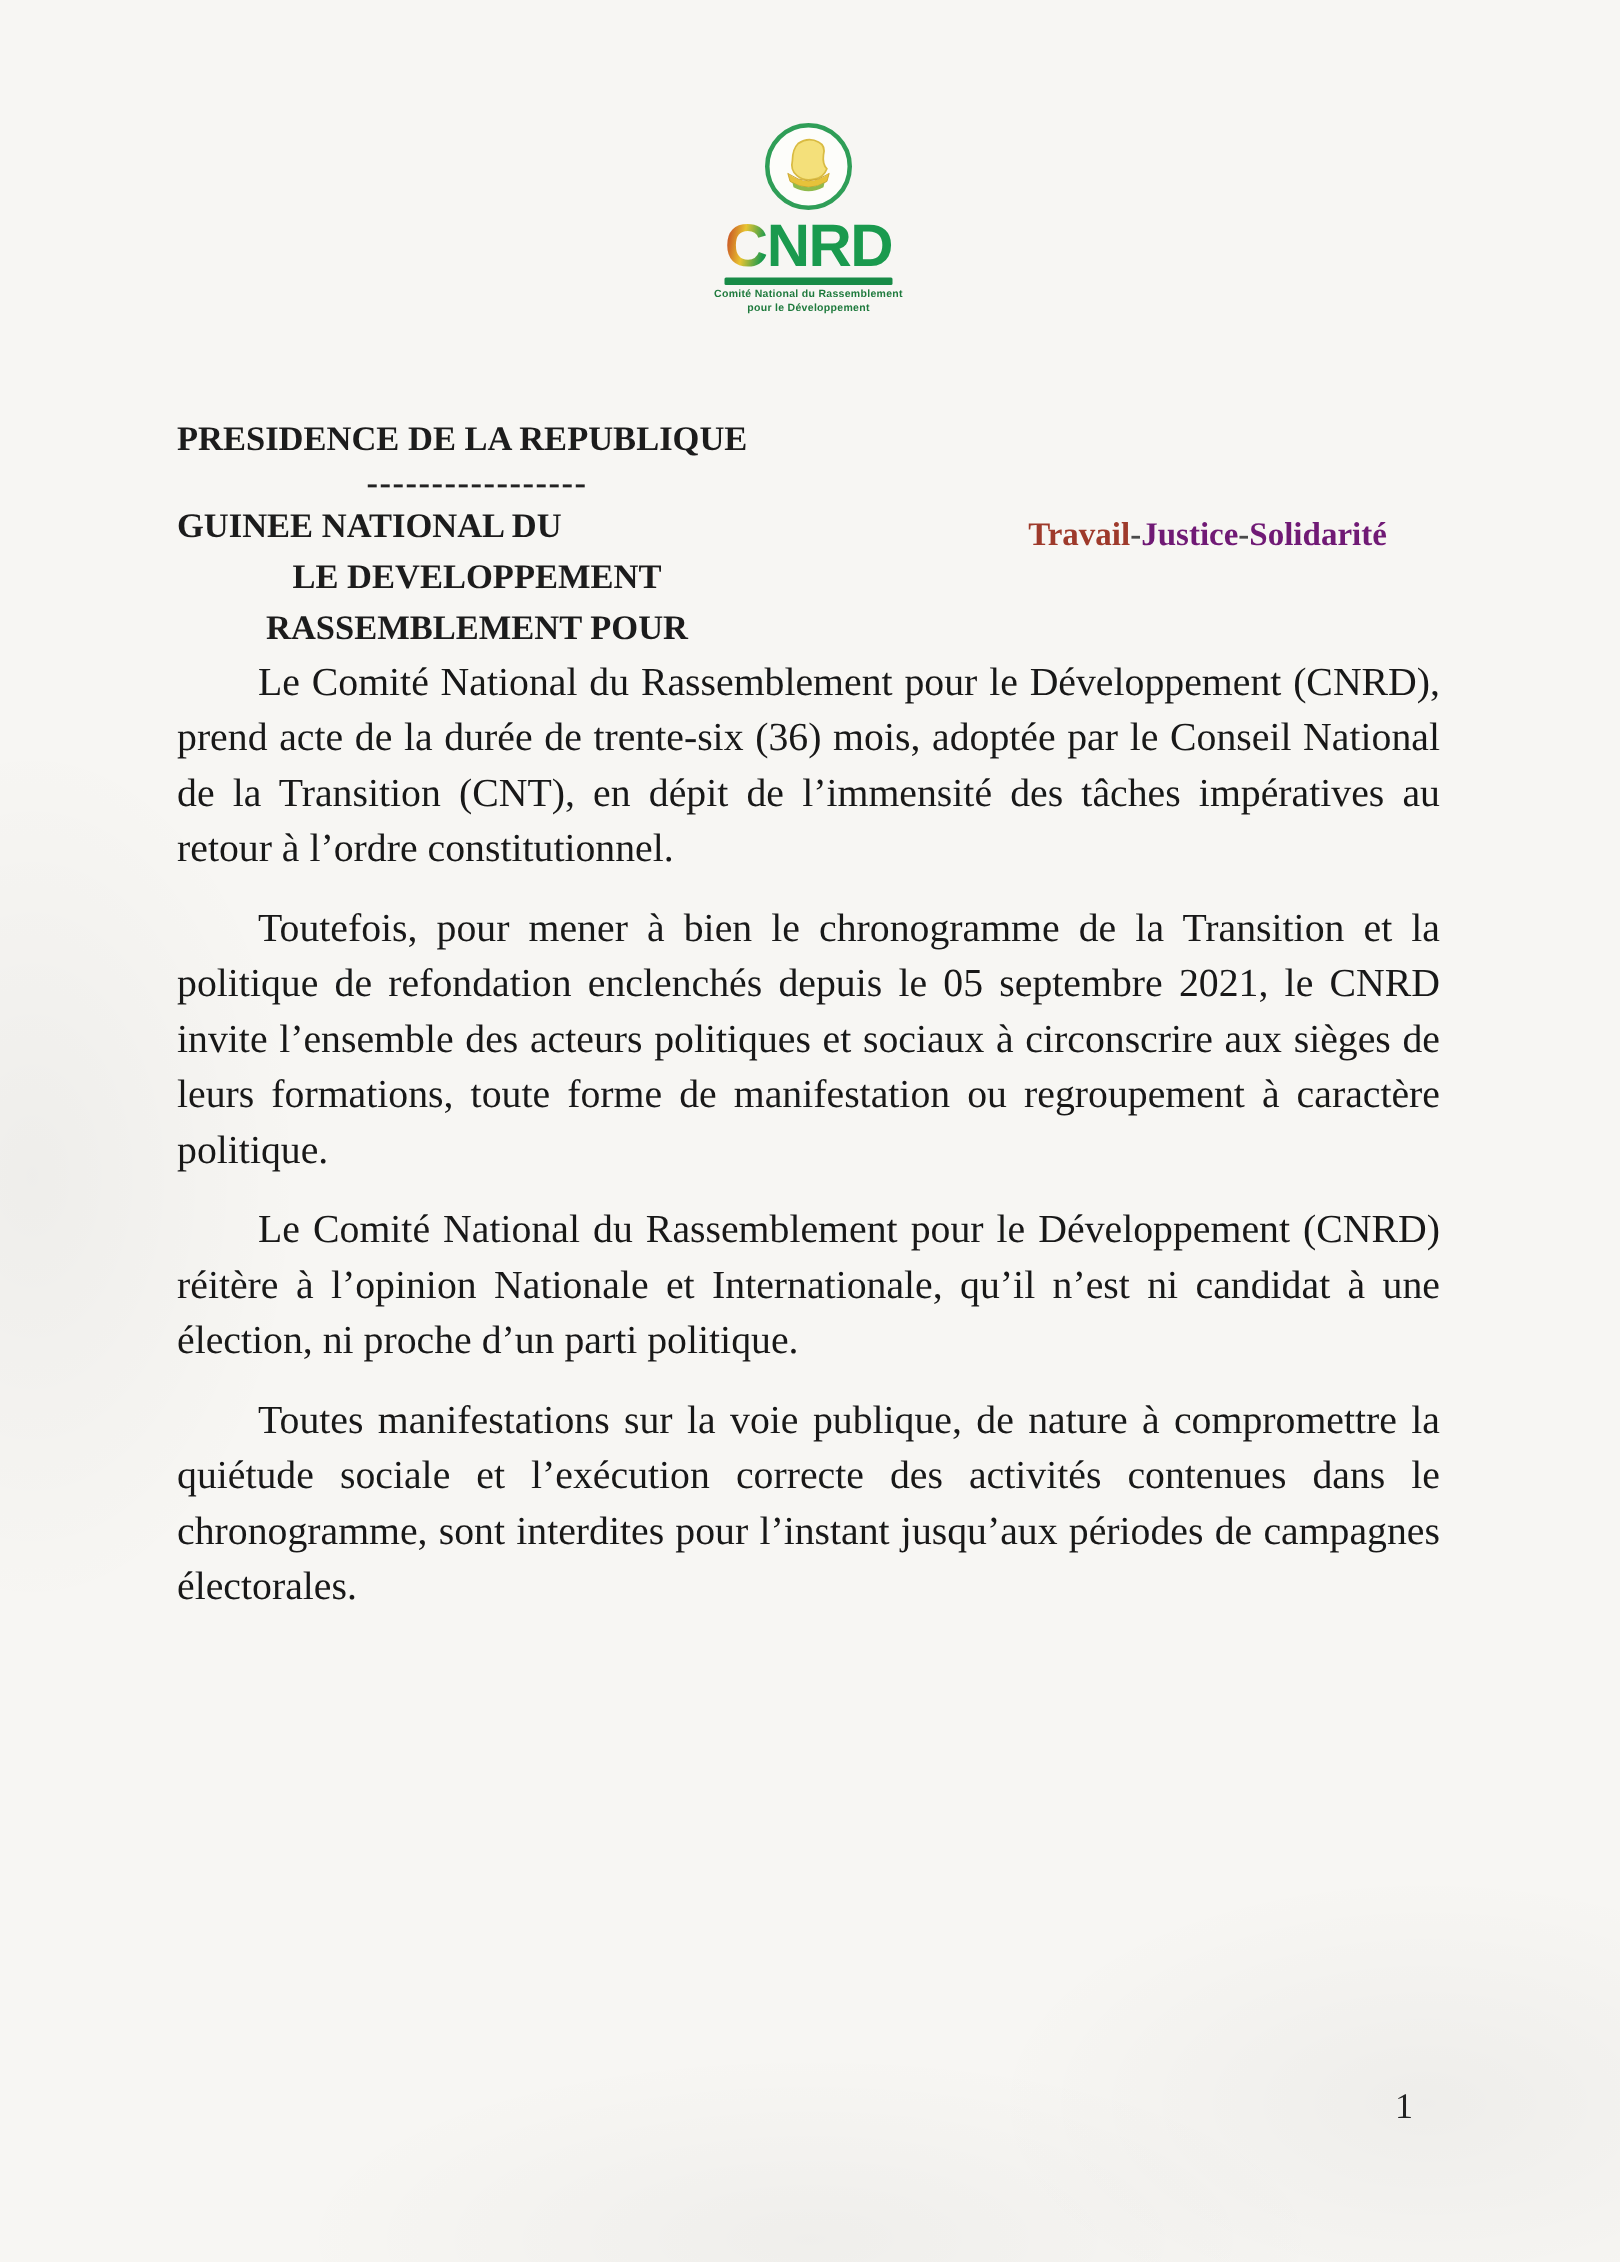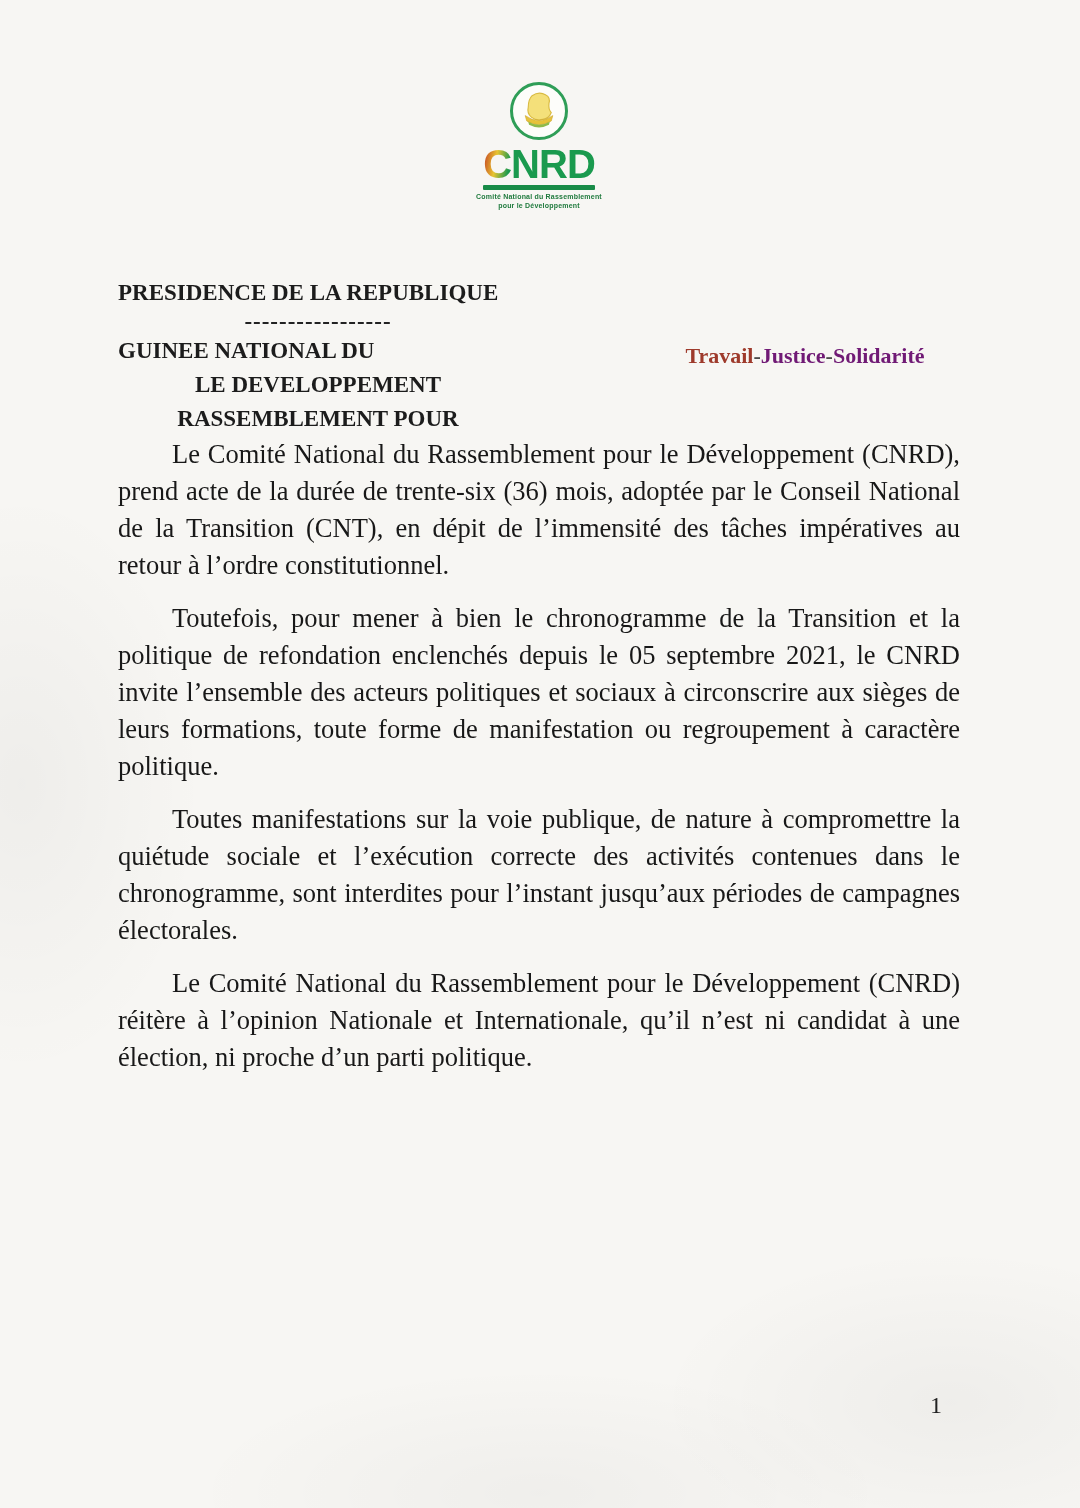--- a/index.html
+++ b/index.html
@@ -165,19 +165,19 @@
     </div>
     <div class="header-right">
       <div class="motto"><span style="color: rgb(158, 58, 43);">Travail</span><span style="color: rgb(74, 74, 74);">-</span><span style="color: #701a75;">Justice</span><span style="color: rgb(74, 74, 74);">-</span><span style="color: #701a75;">Solidarité</span></div>
     </div>
   </div>
 
 
   <div class="bodytext">
     <p>Le Comité National du Rassemblement pour le Développement (CNRD), prend acte de la durée de trente-six (36) mois, adoptée par le Conseil National de la Transition (CNT), en dépit de l’immensité des tâches impératives au retour à l’ordre constitutionnel.</p>
     <p>Toutefois, pour mener à bien le chronogramme de la Transition et la politique de refondation enclenchés depuis le 05 septembre 2021, le CNRD invite l’ensemble des acteurs politiques et sociaux à circonscrire aux sièges de leurs formations, toute forme de manifestation ou regroupement à caractère politique.</p>
+    <p>Le Comité National du Rassemblement pour le Développement (CNRD) réitère à l’opinion Nationale et Internationale, qu’il n’est ni candidat à une élection, ni proche d’un parti politique.</p>
     <p>Toutes manifestations sur la voie publique, de nature à compromettre la quiétude sociale et l’exécution correcte des activités contenues dans le chronogramme, sont interdites pour l’instant jusqu’aux périodes de campagnes électorales.</p>
-    <p>Le Comité National du Rassemblement pour le Développement (CNRD) réitère à l’opinion Nationale et Internationale, qu’il n’est ni candidat à une élection, ni proche d’un parti politique.</p>
   </div>
 
   <div class="pagenum">1</div>
 
 </div>
 
 </body></html>

